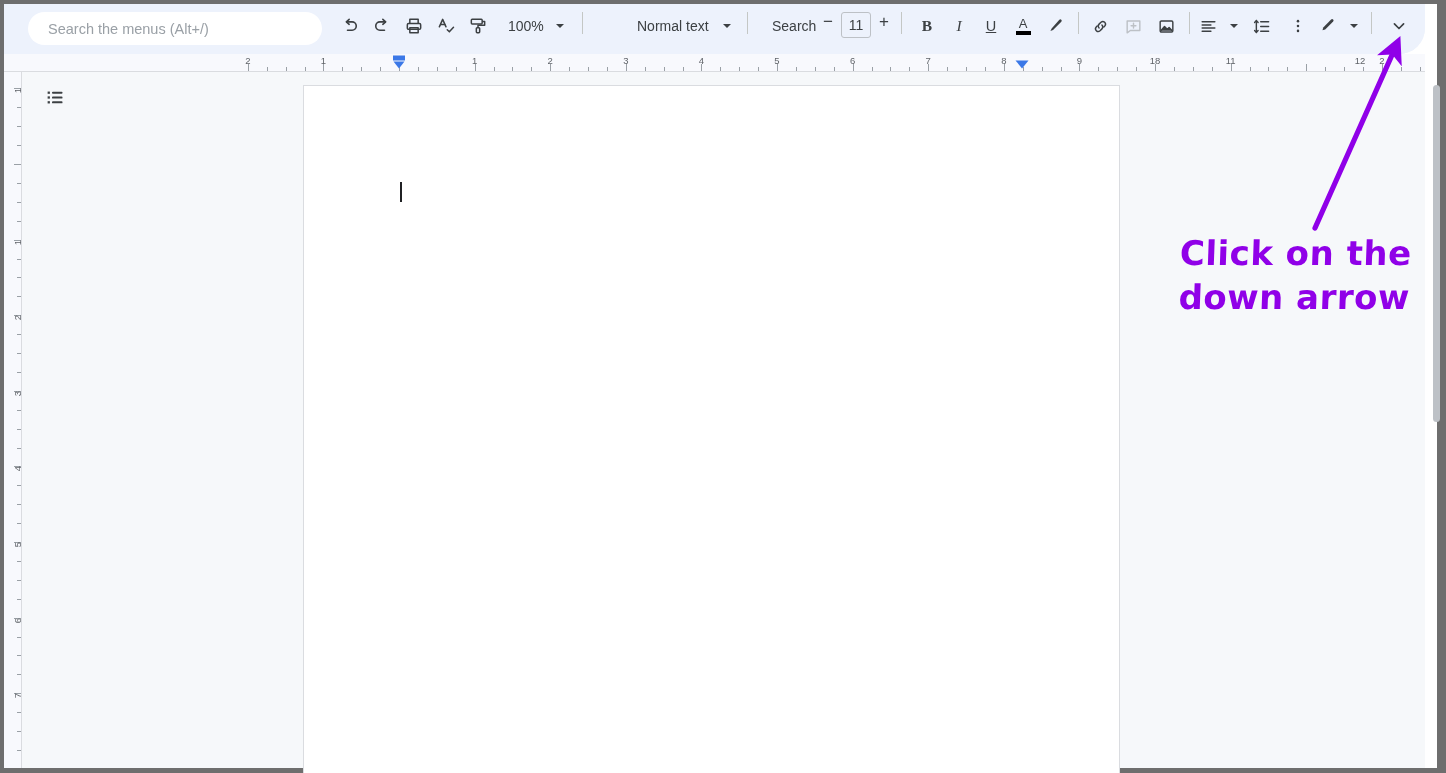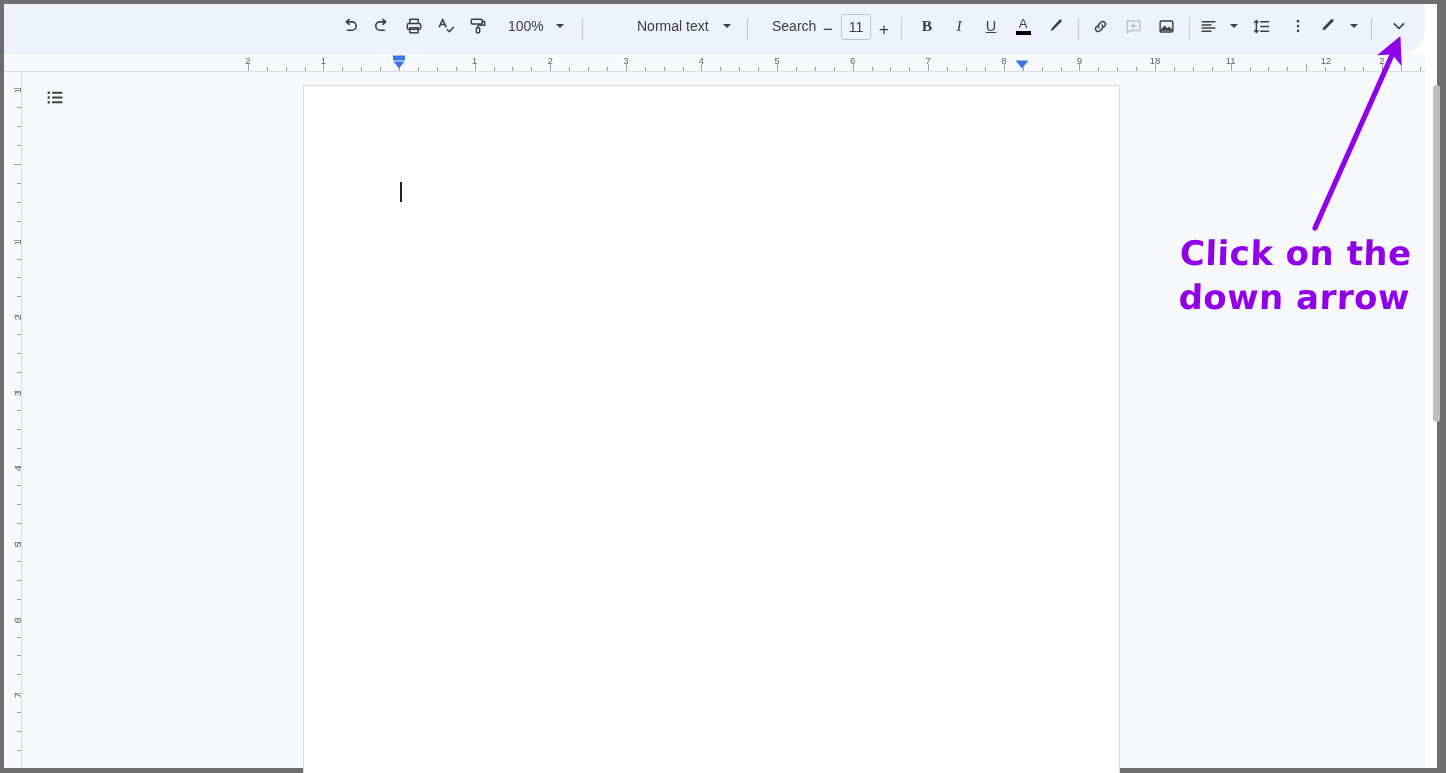--- a/index.html
+++ b/index.html
@@ -45,21 +45,21 @@
   }
   .search-input {
     border:0; outline:0; background:transparent;
     width:100%; height:100%;
     padding:0 0 0 20px;
     font-family:"Liberation Sans", sans-serif;
     font-size:14.5px; color:#5f6368;
   }
   .search-input::placeholder { color:#9aa0a6; }
 
-  .tb-group { position:absolute; top:12px; height:28px; display:flex; align-items:flex-end; }
+  .tb-group { position:absolute; top:12px; height:28px; display:flex; align-items:flex-start; }
 
   .tb-btn {
     width:28px; height:28px;
     display:flex; align-items:center; justify-content:center;
     border-radius:4px; cursor:pointer;
     color:#3c4043;
   }
   .tb-btn svg { display:block; }
   .tb-sep { width:1px; height:22px; background:#c4c7c5; margin:0 7px; }
   .caret {
@@ -159,20 +159,23 @@
   <div class="frame-top"></div>
   <div class="frame-left"></div>
   <div class="frame-right"></div>
   <div class="frame-bottom"></div>
 
   <div class="docarea"></div>
 
   <div class="toolbar"></div>
   <div class="toolbar-rightcap"></div>
 
+  <div class="search-wrap">
+    <input class="search-input" type="text" value="" placeholder="Search the menus (Alt+/)" style="">
+  </div>
 
   <div class="tb-group" style="left:336px;">
     <div class="tb-btn" title="Undo">
       <svg width="20" height="20" viewBox="0 0 24 24" fill="none" stroke="#3c4043" stroke-width="1.9" stroke-linecap="round" stroke-linejoin="round">
         <path d="M8 7H14.5a5 5 0 0 1 0 10H9"></path>
           <polyline points="11,4 7.6,7 11,10"></polyline>
       </svg>
     </div>
     <div class="tb-btn" style="margin-left:4px;" title="Redo">
       <svg width="20" height="20" viewBox="0 0 24 24" fill="none" stroke="#3c4043" stroke-width="1.9" stroke-linecap="round" stroke-linejoin="round">
@@ -386,21 +389,21 @@
         <div class="rnum" style="left: 1151px;">18</div>
         <div class="tick minor" style="left: 1169.9px;"></div>
         <div class="tick minor" style="left: 1188.8px;"></div>
         <div class="tick minor" style="left: 1207.7px;"></div>
         <div class="tick major" style="left: 1226.6px;"></div>
         <div class="rnum" style="left: 1226.6px;">11</div>
         <div class="tick minor" style="left: 1245.5px;"></div>
         <div class="tick minor" style="left: 1264.4px;"></div>
         <div class="tick minor" style="left: 1283.3px;"></div>
         <div class="tick major" style="left: 1302.2px;"></div>
-        <div class="rnum" style="left: 1322px;">12</div>
+        <div class="rnum" style="left: 1356px;">12</div>
         <div class="tick minor" style="left: 1321.1px;"></div>
         <div class="tick minor" style="left: 1340px;"></div>
         <div class="tick minor" style="left: 1358.9px;"></div>
         <div class="tick major" style="left: 1377.8px;"></div>
         <div class="rnum" style="left: 1377.8px;">2</div>
         <div class="tick minor" style="left: 1396.7px;"></div>
         <div class="tick minor" style="left: 1415.6px;"></div>
       </div>
   </div>
   <svg class="indent-left" viewBox="0 0 16 16">

